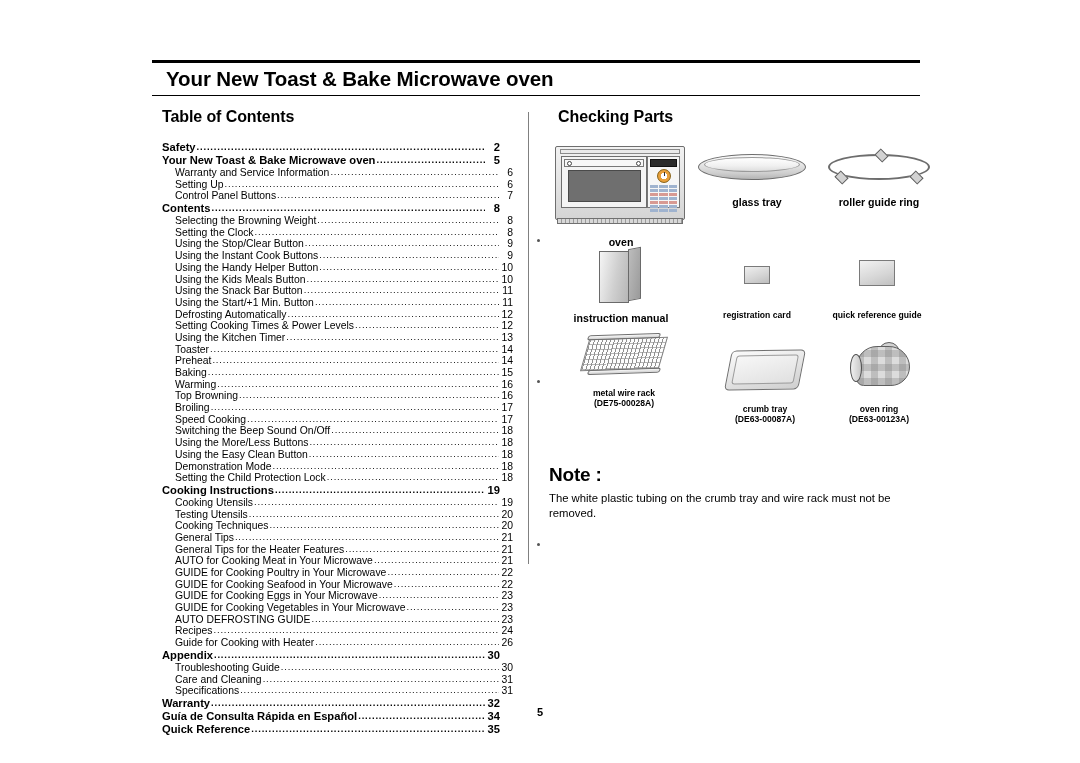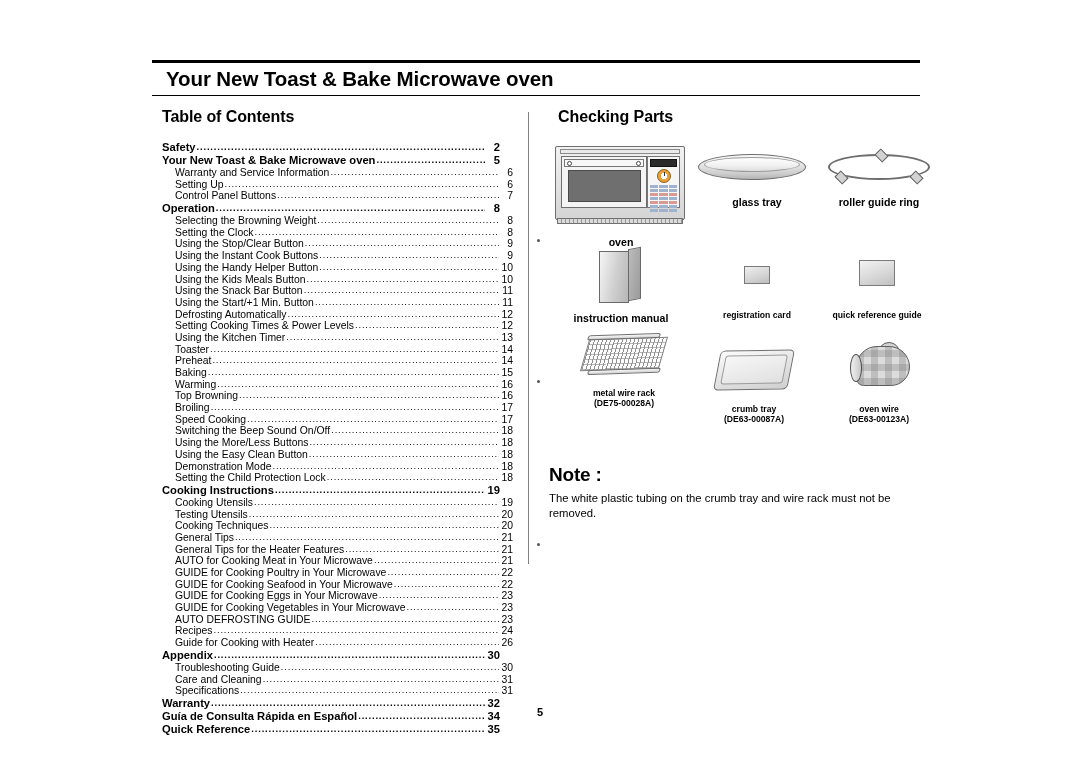--- a/index.html
+++ b/index.html
@@ -484,21 +484,21 @@
           <span class="t">Setting Up</span>
           <span class="dots">........................................................................................................................................................................................................</span>
           <span class="p">6</span>
         </div>
         <div class="toc-row lvl2">
           <span class="t">Control Panel Buttons</span>
           <span class="dots">........................................................................................................................................................................................................</span>
           <span class="p">7</span>
         </div>
         <div class="toc-row lvl1">
-          <span class="t">Operation</span>
+          <span class="t">Contents</span>
           <span class="dots">........................................................................................................................................................................................................</span>
           <span class="p">8</span>
         </div>
         <div class="toc-row lvl2">
           <span class="t">Selecting the Browning Weight</span>
           <span class="dots">........................................................................................................................................................................................................</span>
           <span class="p">8</span>
         </div>
         <div class="toc-row lvl2">
           <span class="t">Setting the Clock</span>
@@ -811,37 +811,37 @@
           <div class="rack">
             <div class="mesh"></div>
             <div class="barA"></div>
             <div class="barB"></div>
           </div>
         </div>
         <div class="caption small" style="margin-top:14px;">metal wire rack</div>
         <div class="caption small">(DE75-00028A)</div>
       </div>
 
-      <div class="part" style="left:149px; top:208px; width:114px;">
+      <div class="part" style="left:160px; top:208px; width:114px;">
         <div class="art" style="width:74px;">
           <div class="crumb"></div>
         </div>
         <div class="caption small" style="margin-top:14px;">crumb tray</div>
         <div class="caption small">(DE63-00087A)</div>
       </div>
 
       <div class="part" style="left:272px; top:204px; width:118px;">
         <div class="art" style="width:62px;">
           <div class="glove">
             <div class="thumb"></div>
             <div class="mitt"></div>
             <div class="cuff"></div>
           </div>
         </div>
-        <div class="caption small" style="margin-top:16px;">oven wire</div>
+        <div class="caption small" style="margin-top:16px;">oven ring</div>
         <div class="caption small">(DE63-00123A)</div>
       </div>
 
     </div>
 
     <div class="note-head">Note :</div>
     <p class="body-text">The white plastic tubing on the crumb tray and wire rack must not be removed.</p>
   </div>
 
   <div class="folio">5</div>

